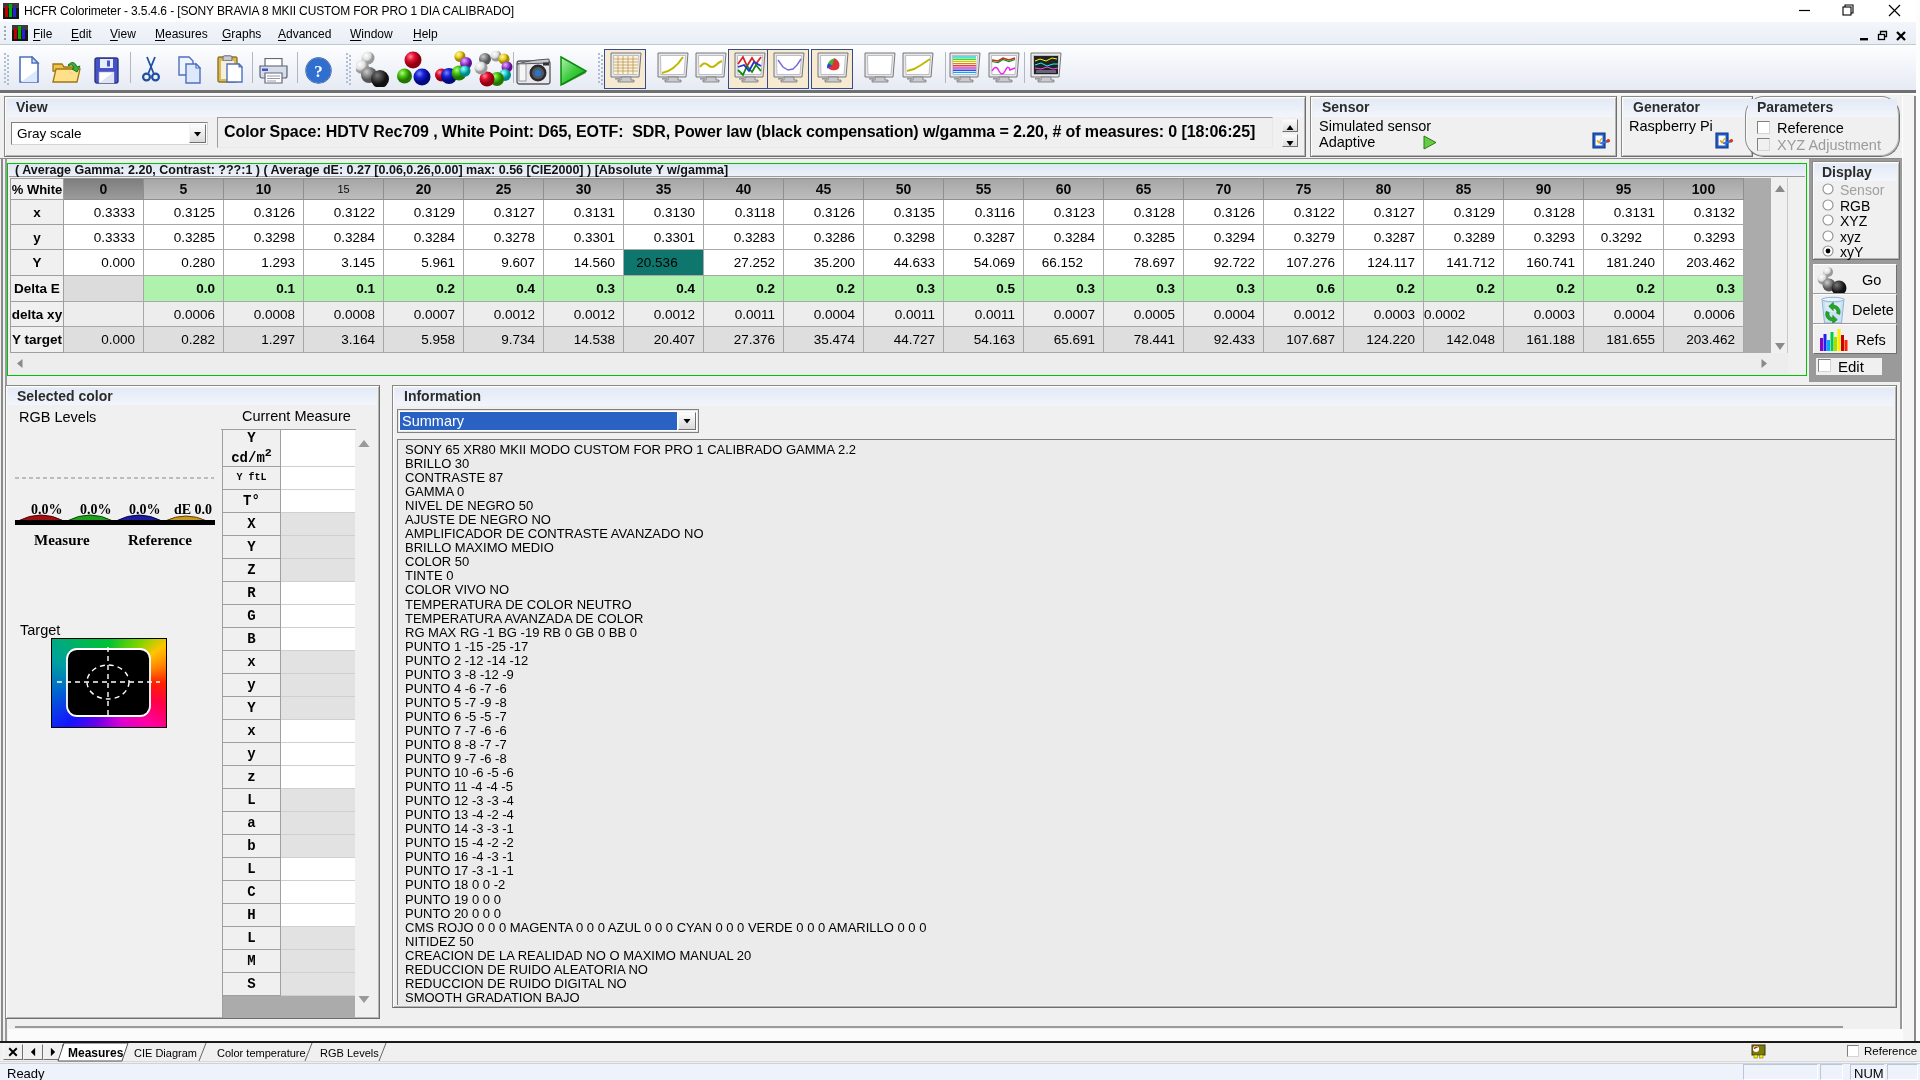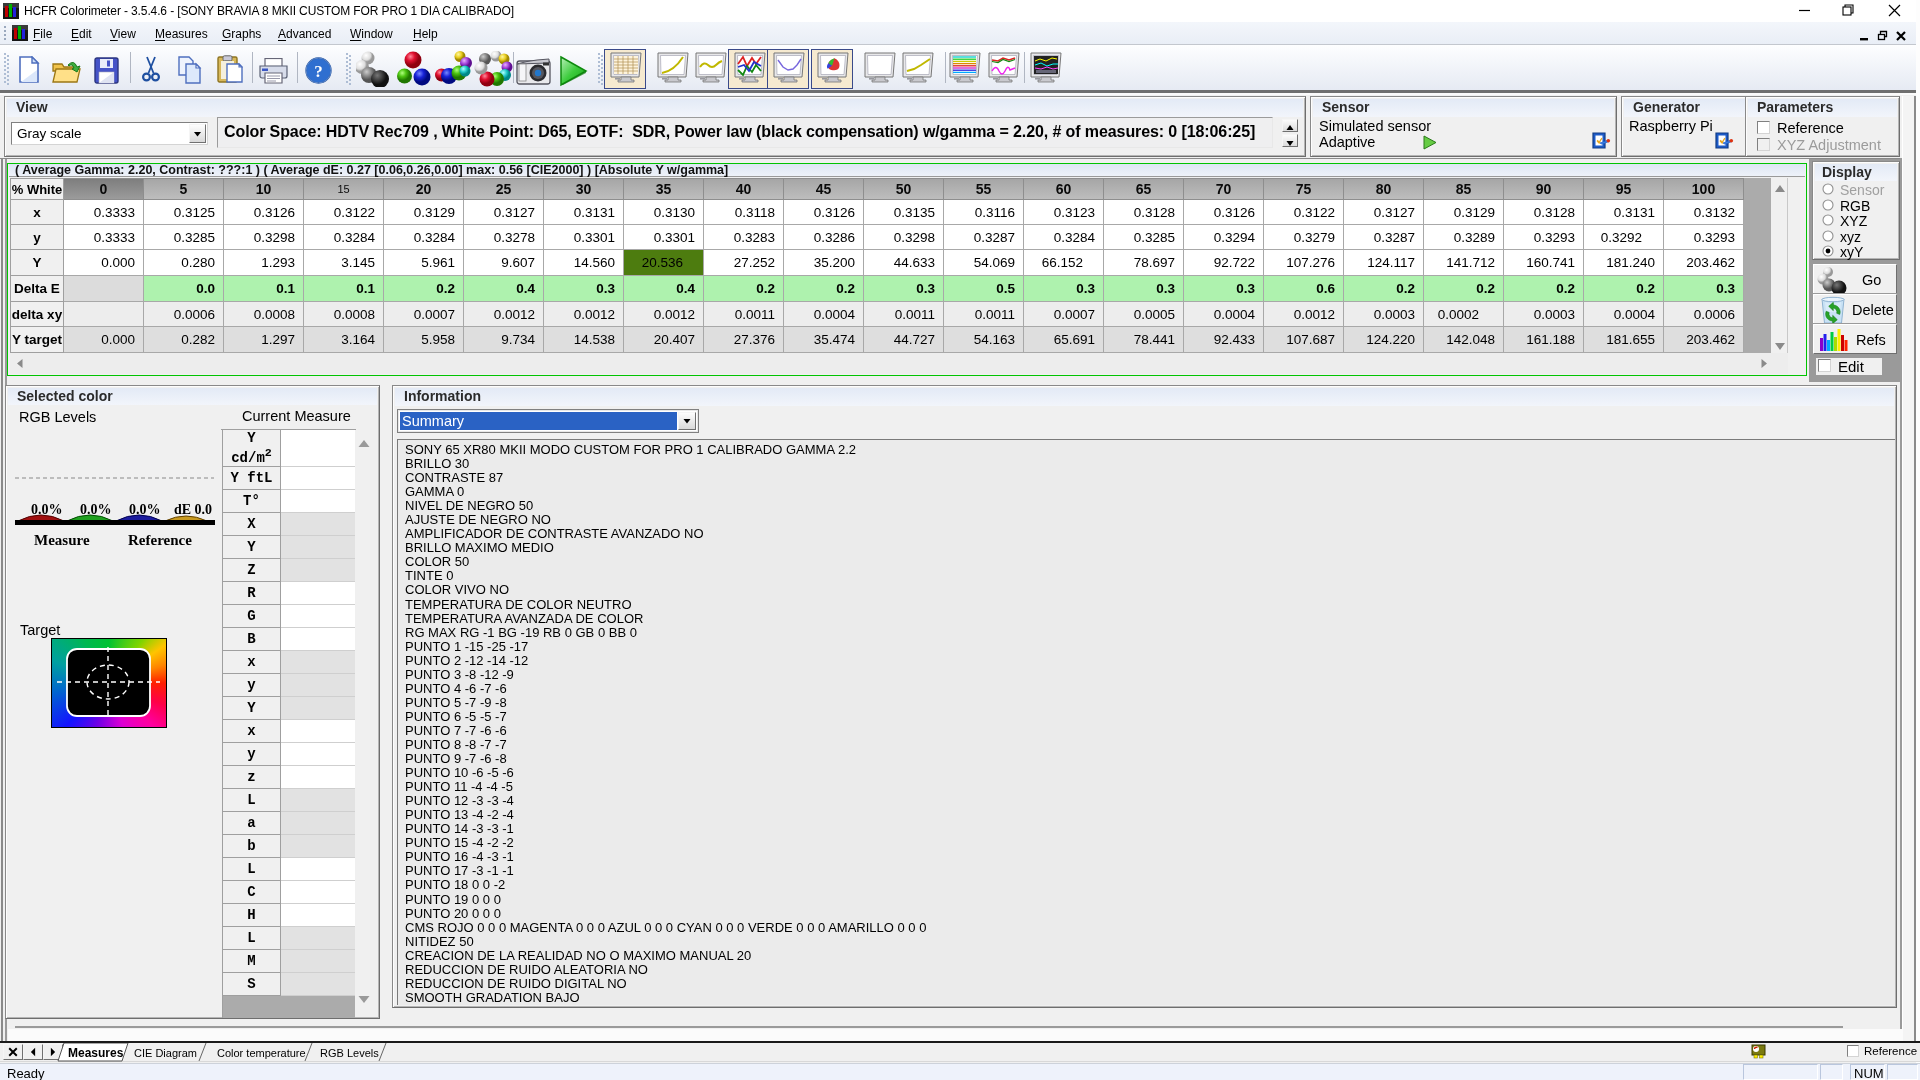--- a/index.html
+++ b/index.html
@@ -432,21 +432,21 @@
 <div class="phead">Generator</div>
 <div class="abs" style="left:7px;top:21px;font-size:14.5px;">Raspberry Pi</div>
 <svg class="abs" style="left:92px;top:34px" width="20" height="19" viewBox="0 0 20 19">
       <path d="M2 2 h12 v15 h-12 z" fill="#1d5bc8" stroke="#123c85" stroke-width="1.2"></path>
       <path d="M4.5 4.5 h7 v10 h-7 z" fill="#fff"></path>
       <path d="M5.5 10 q2 3 3 3 q1.5 -4 3 -5.5 l-1 -.8 q-1.5 1.5 -2.3 3.5 l-1.5 -1.5 z" fill="#e8a820"></path>
       <path d="M9 12 L16 9.5 L18 10.5 L11 13.2 z" fill="#3f85e8" stroke="#1d5bc8" stroke-width=".7"></path>
       <circle cx="17.3" cy="9.8" r="1.8" fill="#dd3311"></circle>
     </svg>
 </div>
-<div class="panel" style="left:1745px;top:96px;width:155px;height:61px;">
+<div class="panel" style="left:1745px;top:96px;width:155px;height:61px;border-radius:19px;">
 <div class="phead">Parameters</div>
 <div class="abs sunk" style="left:11px;top:24px;width:13px;height:13px;background:#fff;"></div>
 <div class="abs" style="left:31px;top:23px;font-size:14.5px;">Reference</div>
 <div class="abs sunk" style="left:11px;top:41px;width:13px;height:13px;background:#f0f0f0;"></div>
 <div class="abs" style="left:31px;top:40px;font-size:14.5px;color:#9b9b9b;">XYZ Adjustment</div>
 </div>
 <div class="abs" style="left:0;top:157px;width:1920px;height:884px;background:#f0f0f0;"></div>
 <div class="abs" style="left:1px;top:158px;width:2px;height:883px;background:#8a8a8a;"></div>
 <div class="abs" style="left:5px;top:158px;width:2px;height:883px;background:#9a9a9a;"></div>
 <div class="abs" style="left:0;top:158px;width:1920px;height:1px;background:#8a8a8a;"></div>
@@ -559,21 +559,21 @@
         </tr>
 <tr style="height:26px;">
           <td style="background:#f0f0f0;border:1px solid #9f9f9f;border-top:none;font-weight:bold;text-align:center;font-size:13.5px;white-space:nowrap;">Y</td>
           <td style="background:#fff;border-right:1px solid #a8a8a8;border-bottom:1px solid #a8a8a8;text-align:right;padding-right:8px;">0.000</td>
           <td style="background:#fff;border-right:1px solid #a8a8a8;border-bottom:1px solid #a8a8a8;text-align:right;padding-right:8px;">0.280</td>
           <td style="background:#fff;border-right:1px solid #a8a8a8;border-bottom:1px solid #a8a8a8;text-align:right;padding-right:8px;">1.293</td>
           <td style="background:#fff;border-right:1px solid #a8a8a8;border-bottom:1px solid #a8a8a8;text-align:right;padding-right:8px;">3.145</td>
           <td style="background:#fff;border-right:1px solid #a8a8a8;border-bottom:1px solid #a8a8a8;text-align:right;padding-right:8px;">5.961</td>
           <td style="background:#fff;border-right:1px solid #a8a8a8;border-bottom:1px solid #a8a8a8;text-align:right;padding-right:8px;">9.607</td>
           <td style="background:#fff;border-right:1px solid #a8a8a8;border-bottom:1px solid #a8a8a8;text-align:right;padding-right:8px;">14.560</td>
-          <td style="background:#4d7c0f;border-right:1px solid #a8a8a8;border-bottom:1px solid #a8a8a8;text-align:right;padding-right:20px;">20.536</td>
+          <td style="background:#0f766e;border-right:1px solid #a8a8a8;border-bottom:1px solid #a8a8a8;text-align:center;padding-right:13px;">20.536</td>
           <td style="background:#fff;border-right:1px solid #a8a8a8;border-bottom:1px solid #a8a8a8;text-align:right;padding-right:8px;">27.252</td>
           <td style="background:#fff;border-right:1px solid #a8a8a8;border-bottom:1px solid #a8a8a8;text-align:right;padding-right:8px;">35.200</td>
           <td style="background:#fff;border-right:1px solid #a8a8a8;border-bottom:1px solid #a8a8a8;text-align:right;padding-right:8px;">44.633</td>
           <td style="background:#fff;border-right:1px solid #a8a8a8;border-bottom:1px solid #a8a8a8;text-align:right;padding-right:8px;">54.069</td>
           <td style="background:#fff;border-right:1px solid #a8a8a8;border-bottom:1px solid #a8a8a8;text-align:right;padding-right:20px;">66.152</td>
           <td style="background:#fff;border-right:1px solid #a8a8a8;border-bottom:1px solid #a8a8a8;text-align:right;padding-right:8px;">78.697</td>
           <td style="background:#fff;border-right:1px solid #a8a8a8;border-bottom:1px solid #a8a8a8;text-align:right;padding-right:8px;">92.722</td>
           <td style="background:#fff;border-right:1px solid #a8a8a8;border-bottom:1px solid #a8a8a8;text-align:right;padding-right:8px;">107.276</td>
           <td style="background:#fff;border-right:1px solid #a8a8a8;border-bottom:1px solid #a8a8a8;text-align:right;padding-right:8px;">124.117</td>
           <td style="background:#fff;border-right:1px solid #a8a8a8;border-bottom:1px solid #a8a8a8;text-align:right;padding-right:8px;">141.712</td>
@@ -617,21 +617,21 @@
           <td style="background:#ededed;border-right:1px solid #a8a8a8;border-bottom:1px solid #a8a8a8;text-align:right;padding-right:8px;">0.0012</td>
           <td style="background:#ededed;border-right:1px solid #a8a8a8;border-bottom:1px solid #a8a8a8;text-align:right;padding-right:8px;">0.0011</td>
           <td style="background:#ededed;border-right:1px solid #a8a8a8;border-bottom:1px solid #a8a8a8;text-align:right;padding-right:8px;">0.0004</td>
           <td style="background:#ededed;border-right:1px solid #a8a8a8;border-bottom:1px solid #a8a8a8;text-align:right;padding-right:8px;">0.0011</td>
           <td style="background:#ededed;border-right:1px solid #a8a8a8;border-bottom:1px solid #a8a8a8;text-align:right;padding-right:8px;">0.0011</td>
           <td style="background:#ededed;border-right:1px solid #a8a8a8;border-bottom:1px solid #a8a8a8;text-align:right;padding-right:8px;">0.0007</td>
           <td style="background:#ededed;border-right:1px solid #a8a8a8;border-bottom:1px solid #a8a8a8;text-align:right;padding-right:8px;">0.0005</td>
           <td style="background:#ededed;border-right:1px solid #a8a8a8;border-bottom:1px solid #a8a8a8;text-align:right;padding-right:8px;">0.0004</td>
           <td style="background:#ededed;border-right:1px solid #a8a8a8;border-bottom:1px solid #a8a8a8;text-align:right;padding-right:8px;">0.0012</td>
           <td style="background:#ededed;border-right:1px solid #a8a8a8;border-bottom:1px solid #a8a8a8;text-align:right;padding-right:8px;">0.0003</td>
-          <td style="background:#ededed;border-right:1px solid #a8a8a8;border-bottom:1px solid #a8a8a8;text-align:right;padding-right:24px;">0.0002</td>
+          <td style="background:#ededed;border-right:1px solid #a8a8a8;border-bottom:1px solid #a8a8a8;padding-right:24px;">0.0002</td>
           <td style="background:#ededed;border-right:1px solid #a8a8a8;border-bottom:1px solid #a8a8a8;text-align:right;padding-right:8px;">0.0003</td>
           <td style="background:#ededed;border-right:1px solid #a8a8a8;border-bottom:1px solid #a8a8a8;text-align:right;padding-right:8px;">0.0004</td>
           <td style="background:#ededed;border-right:1px solid #a8a8a8;border-bottom:1px solid #a8a8a8;text-align:right;padding-right:8px;">0.0006</td>
         </tr>
 <tr style="height:26px;">
           <td style="background:#f0f0f0;border:1px solid #9f9f9f;border-top:none;font-weight:bold;text-align:center;font-size:13.5px;white-space:nowrap;">Y target</td>
           <td style="background:#dedede;border-right:1px solid #a8a8a8;border-bottom:1px solid #a8a8a8;text-align:right;padding-right:8px;">0.000</td>
           <td style="background:#dedede;border-right:1px solid #a8a8a8;border-bottom:1px solid #a8a8a8;text-align:right;padding-right:8px;">0.282</td>
           <td style="background:#dedede;border-right:1px solid #a8a8a8;border-bottom:1px solid #a8a8a8;text-align:right;padding-right:8px;">1.297</td>
           <td style="background:#dedede;border-right:1px solid #a8a8a8;border-bottom:1px solid #a8a8a8;text-align:right;padding-right:8px;">3.164</td>
@@ -788,21 +788,21 @@
 <colgroup>
           <col style="width:59px">
           <col style="width:74px">
         </colgroup>
 <tbody>
           <tr style="height:23px;">
             <td style="background:#f0f0f0;border:1px solid #9f9f9f;border-width:0 1px 1px 1px;font-weight:bold;text-align:center;font-size:14px;">Y cd/m<sup>2</sup></td>
             <td style="background:#fff;border-bottom:1px solid #cfcfcf;"></td>
           </tr>
 <tr style="height:23px;">
-            <td style="background:#f0f0f0;border:1px solid #9f9f9f;border-width:0 1px 1px 1px;font-weight:bold;text-align:center;font-size:14px;">Y ftL</td>
+            <td style="background:#f0f0f0;border:1px solid #9f9f9f;border-width:0 1px 1px 1px;font-weight:bold;text-align:center;font-size:10px;">Y ftL</td>
             <td style="background:#fff;border-bottom:1px solid #cfcfcf;"></td>
           </tr>
 <tr style="height:23px;">
             <td style="background:#f0f0f0;border:1px solid #9f9f9f;border-width:0 1px 1px 1px;font-weight:bold;text-align:center;font-size:14px;">T°</td>
             <td style="background:#fff;border-bottom:1px solid #cfcfcf;"></td>
           </tr>
 <tr style="height:23px;">
             <td style="background:#f0f0f0;border:1px solid #9f9f9f;border-width:0 1px 1px 1px;font-weight:bold;text-align:center;font-size:14px;">X</td>
             <td style="background:#e2e2e2;border-bottom:1px solid #cfcfcf;"></td>
           </tr>

